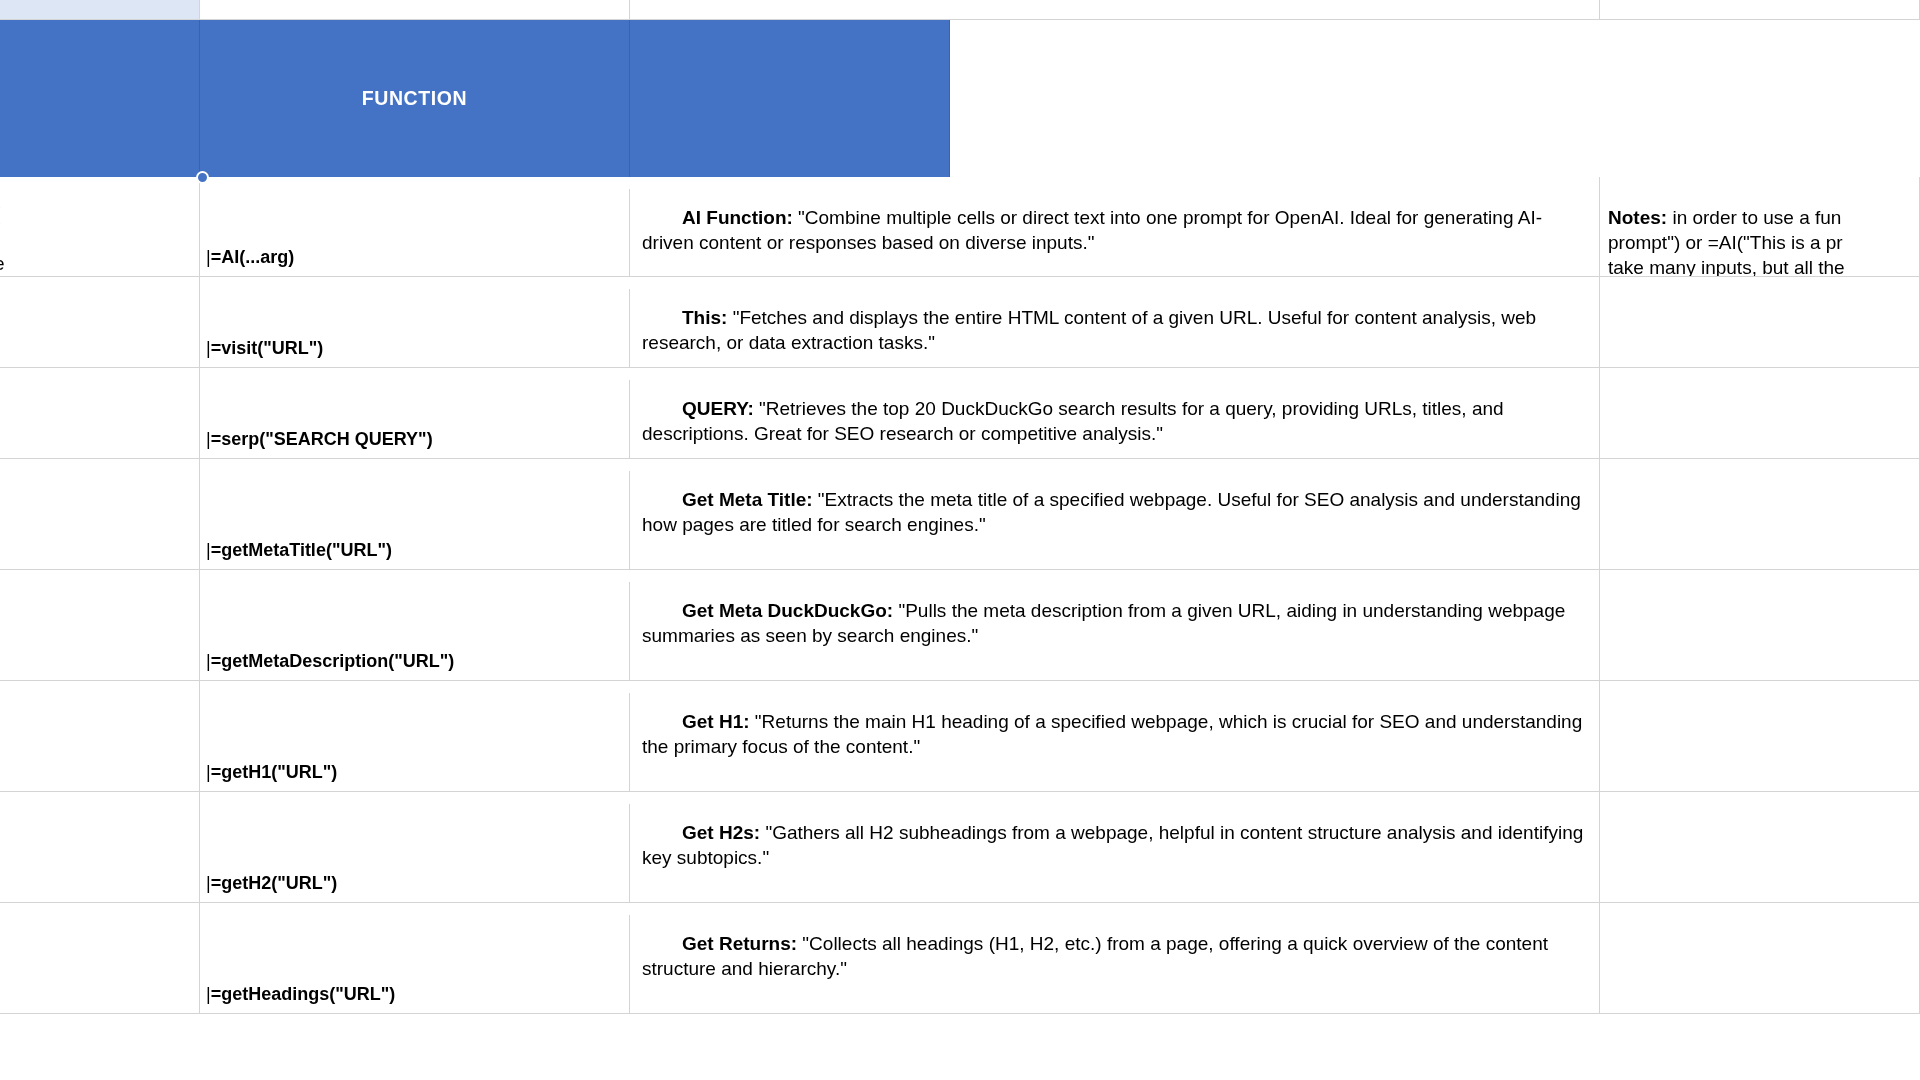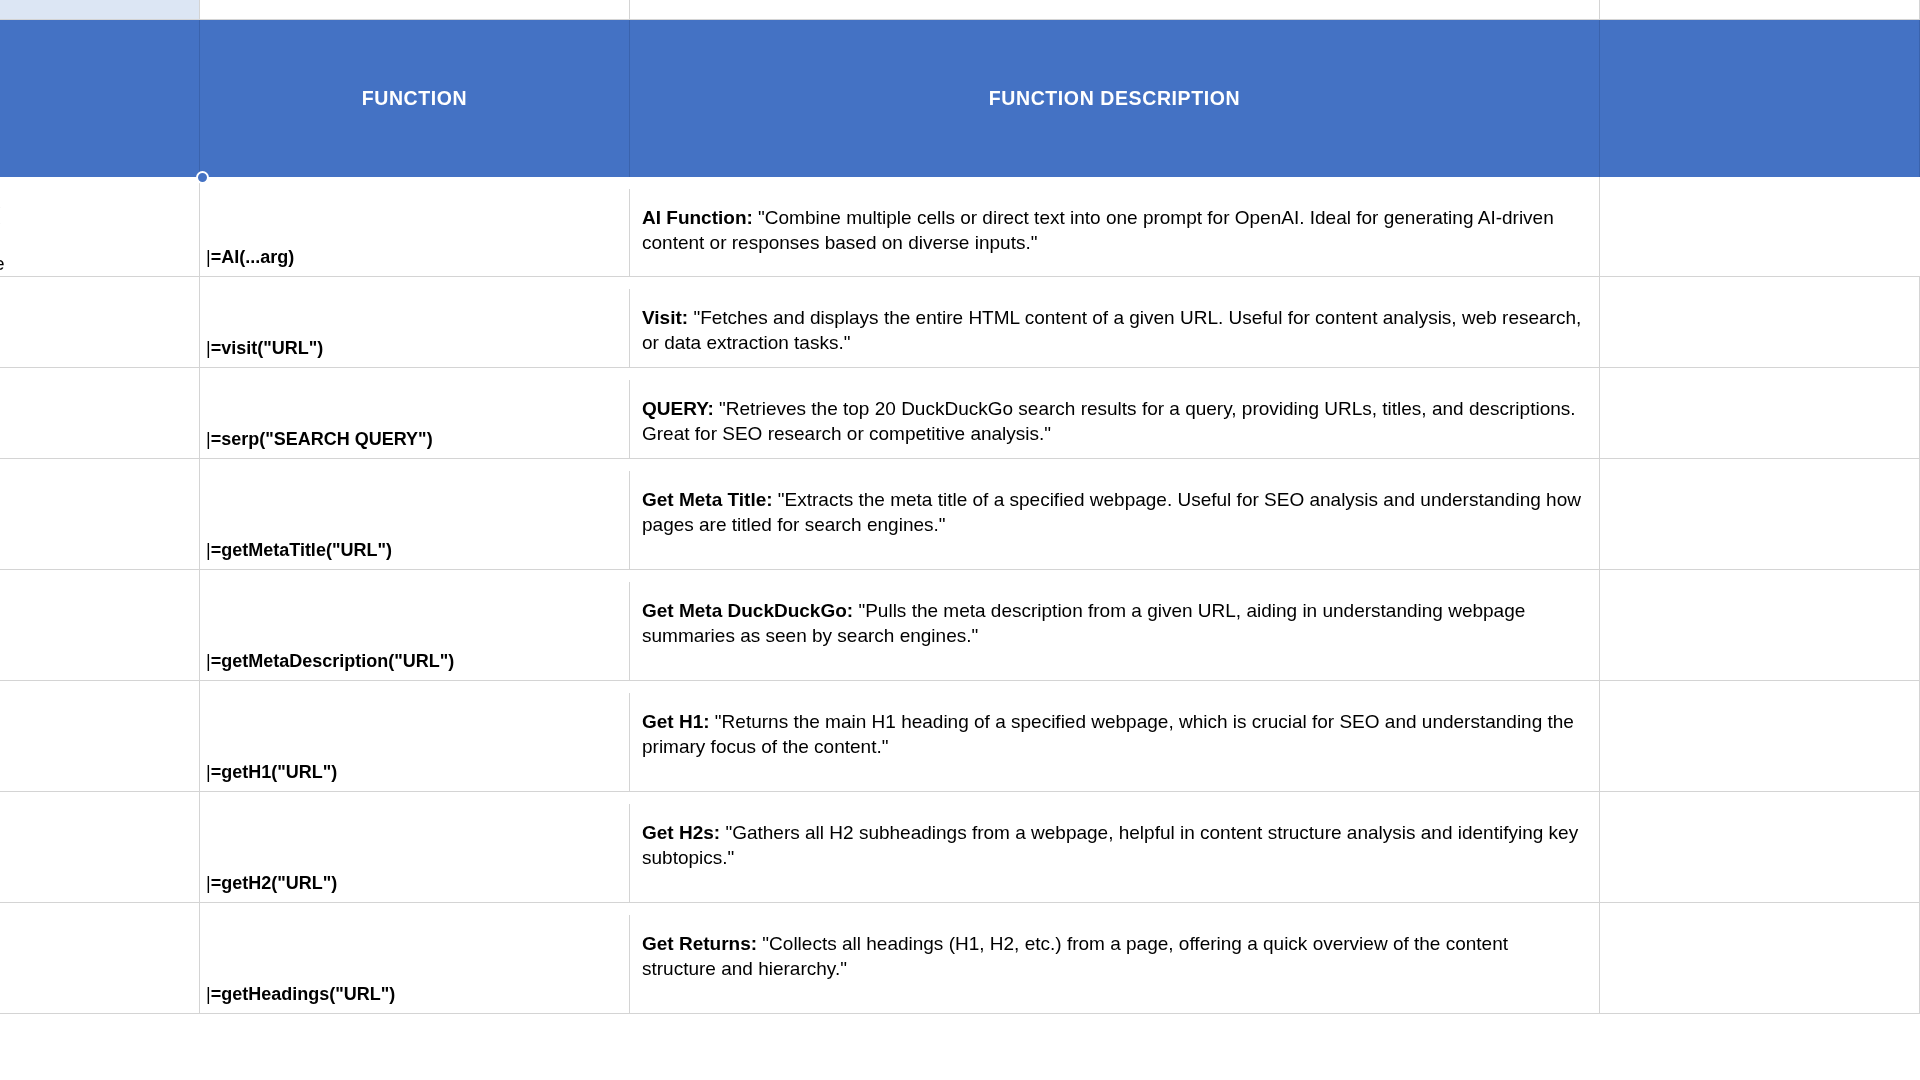--- a/index.html
+++ b/index.html
@@ -127,21 +127,21 @@
     font-weight: normal;
     color: #000;
   }
 
   .desc {
     padding: 28px 12px 0 12px;
     font-size: 19px;
     line-height: 1.32;
     color: #000;
   }
-  .desc b { font-weight: bold; }
+  .desc b { font-weight: bold; margin-left: 40px; }
 
   .notes {
     padding: 28px 8px 0 8px;
     font-size: 19px;
     line-height: 1.32;
     color: #000;
     white-space: nowrap;
   }
   .notes b { font-weight: bold; }
   .notes .nl { display: block; }
@@ -164,21 +164,20 @@
   <div class="top-sliver">
     <div class="cell ts-a"></div>
     <div class="cell ts-b"></div>
     <div class="cell ts-c"></div>
     <div class="cell ts-d"></div>
   </div>
 
   <div class="header-row">
     <div class="hcell h-a"></div>
     <div class="hcell h-b">FUNCTION</div>
-    <div class="hcell h-c">FUNCTION DESCRIPTION</div>
     <div class="hcell h-d"></div>
   </div>
 
   <div class="sel-handle"></div>
 
   <div class="grid">
 
     <div class="row" style="height:100px;">
       <div class="cell c-a">
         <div class="left-frag">
@@ -186,29 +185,36 @@
           <span>l</span>
           <span>e</span>
         </div>
       </div>
       <div class="cell c-b">
         <div class="fn-text"><span class="caret">|</span><span>=AI(...arg)</span></div>
       </div>
       <div class="cell c-c">
         <div class="desc"><b>AI Function:</b><span> "Combine multiple cells or direct text into one prompt for OpenAI. Ideal for generating AI-driven content or responses based on diverse inputs."</span></div>
       </div>
+      <div class="cell c-d">
+        <div class="notes">
+          <span class="nl"><b>Notes:</b><span> in order to use a fun</span></span>
+          <span class="nl">prompt") or =AI("This is a pr</span>
+          <span class="nl">take many inputs, but all the</span>
+        </div>
+      </div>
     </div>
 
     <div class="row" style="height:91px;">
       <div class="cell c-a"></div>
       <div class="cell c-b">
         <div class="fn-text"><span class="caret">|</span><span>=visit("URL")</span></div>
       </div>
       <div class="cell c-c">
-        <div class="desc"><b>Visit:</b><span> "Fetches and displays the entire HTML content of a given URL. Useful for content analysis, web research, or data extraction tasks."</span></div>
+        <div class="desc"><b>This:</b><span> "Fetches and displays the entire HTML content of a given URL. Useful for content analysis, web research, or data extraction tasks."</span></div>
       </div>
       <div class="cell c-d"></div>
     </div>
 
     <div class="row" style="height:91px;">
       <div class="cell c-a"></div>
       <div class="cell c-b">
         <div class="fn-text"><span class="caret">|</span><span>=serp("SEARCH QUERY")</span></div>
       </div>
       <div class="cell c-c">

